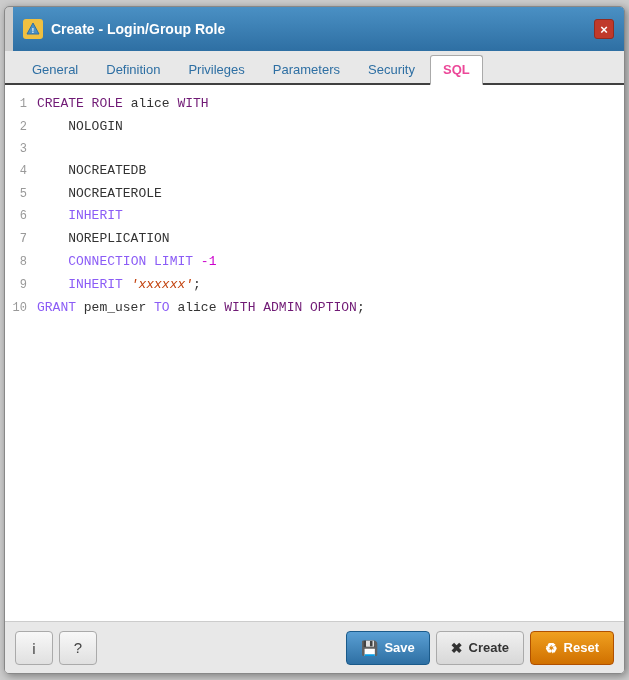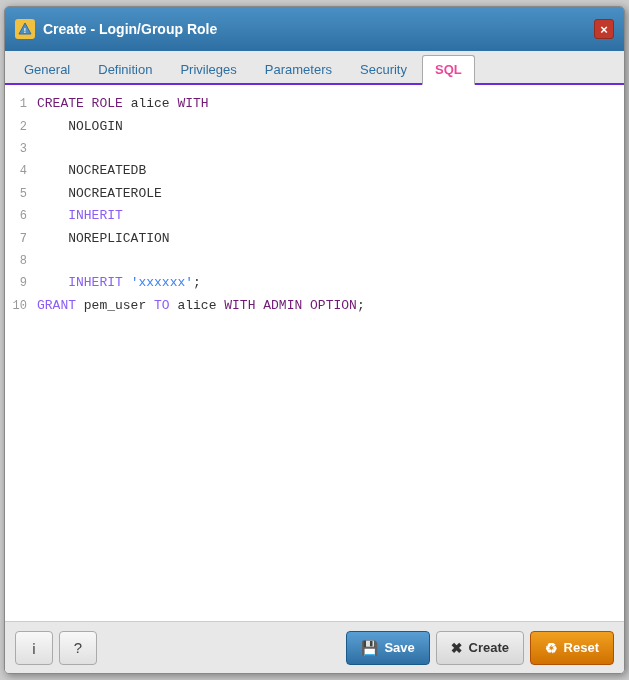--- a/index.html
+++ b/index.html
@@ -24,20 +24,21 @@
       box-shadow: 2px 2px 8px rgba(0,0,0,0.4);
     }
     .title-bar {
       background: linear-gradient(to bottom, #4a90c4, #2e6fa3);
       color: white;
       padding: 12px 10px;
       display: flex;
       align-items: center;
       justify-content: space-between;
       min-height: 34px;
+      margin-left: 8px;
     }
     .title-bar-left {
       display: flex;
       align-items: center;
       gap: 8px;
     }
     .title-icon {
       width: 20px;
       height: 20px;
       background: #f0c040;
@@ -65,22 +66,22 @@
       line-height: 1;
       cursor: pointer;
       display: flex;
       align-items: center;
       justify-content: center;
       font-weight: bold;
     }
     .tabs {
       background: #e8e8e8;
       display: flex;
-      border-bottom: 2px solid #6d28d9;
-      padding: 0 6px;
+      border-bottom: 2px solid #404040;
+      padding: 0 14px;
       padding-top: 4px;
     }
     .tab {
       padding: 6px 12px;
       cursor: pointer;
       font-size: 13px;
       color: #2e6fa3;
       border: 1px solid transparent;
       border-bottom: none;
       border-radius: 3px 3px 0 0;
@@ -125,21 +126,21 @@
       flex-shrink: 0;
     }
     .line-code {
       flex: 1;
       white-space: pre;
       color: #333;
     }
     
     .kw { color: #701a75; font-weight: normal; } 
     .kw2 { color: #8b5cf6; } 
-    .str { color: #3b82f6; } 
+    .str { color: #c2410c; font-style: italic; } 
     .num { color: #cc00cc; }
     .footer {
       background: #e8e8e8;
       border-top: 1px solid #ccc;
       padding: 8px 10px;
       display: flex;
       align-items: center;
       justify-content: space-between;
       min-height: 52px;
     }
@@ -254,20 +255,21 @@
         <span class="line-code">    <span class="kw2">INHERIT</span></span>
       </div>
 
       <div class="code-line">
         <span class="line-num">7</span>
         <span class="line-code">    NOREPLICATION</span>
       </div>
 
       <div class="code-line">
         <span class="line-num">8</span>
+        <span class="line-code">    <span class="kw2">CONNECTION LIMIT</span> <span class="num">-1</span></span>
       </div>
 
       <div class="code-line">
         <span class="line-num">9</span>
         <span class="line-code">    <span class="kw2">INHERIT</span> <span class="str">'xxxxxx'</span>;</span>
       </div>
 
       <div class="code-line">
         <span class="line-num">10</span>
         <span class="line-code"><span class="kw2">GRANT</span> pem_user <span class="kw2">TO</span> alice <span class="kw">WITH ADMIN OPTION</span>;</span>

